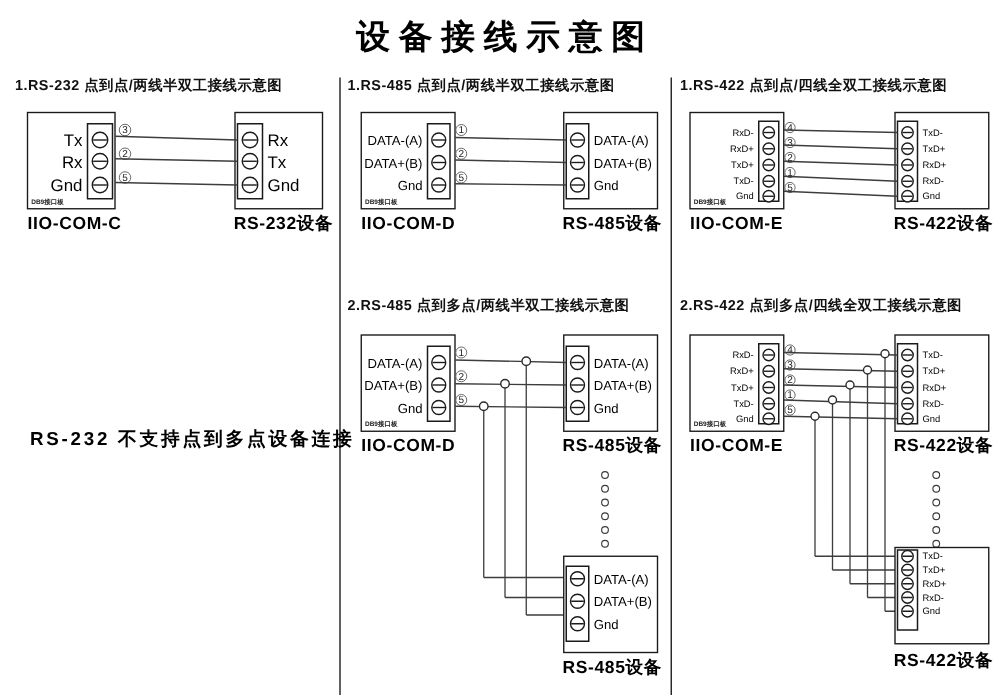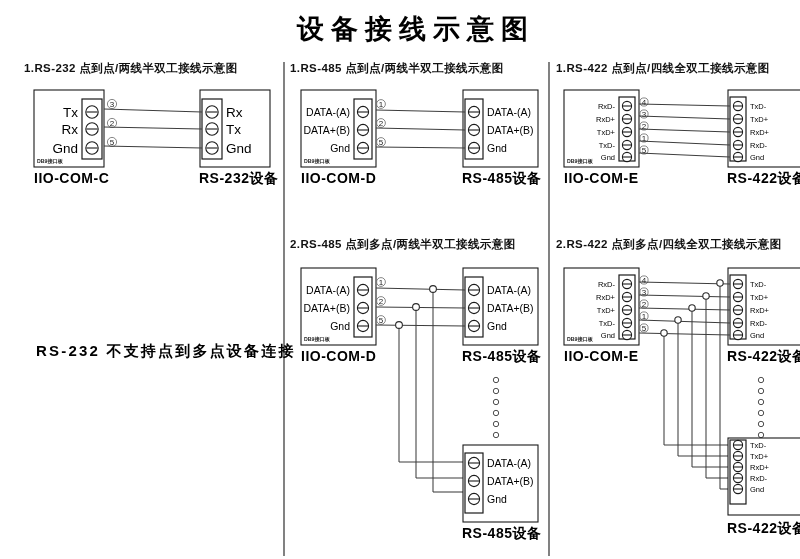--- a/index.html
+++ b/index.html
@@ -10,21 +10,21 @@
   body {
     width: 800px;
     height: 559px;
     position: relative;
     overflow: hidden;
     font-family: "Liberation Sans", "DejaVu Sans", sans-serif;
     color: #000000;
   }
   #sheet {
     position: absolute;
-    left: 16px; top: 0;
+    left: 4px; top: 0;
     width: 706px;
     height: 559px;
   }
   svg { display: block; }
   .diagram-title {
     font-family: "Liberation Serif", "DejaVu Serif", serif;
     font-weight: 700;
     font-size: 27px;
     letter-spacing: 7px;
     fill: #000;

